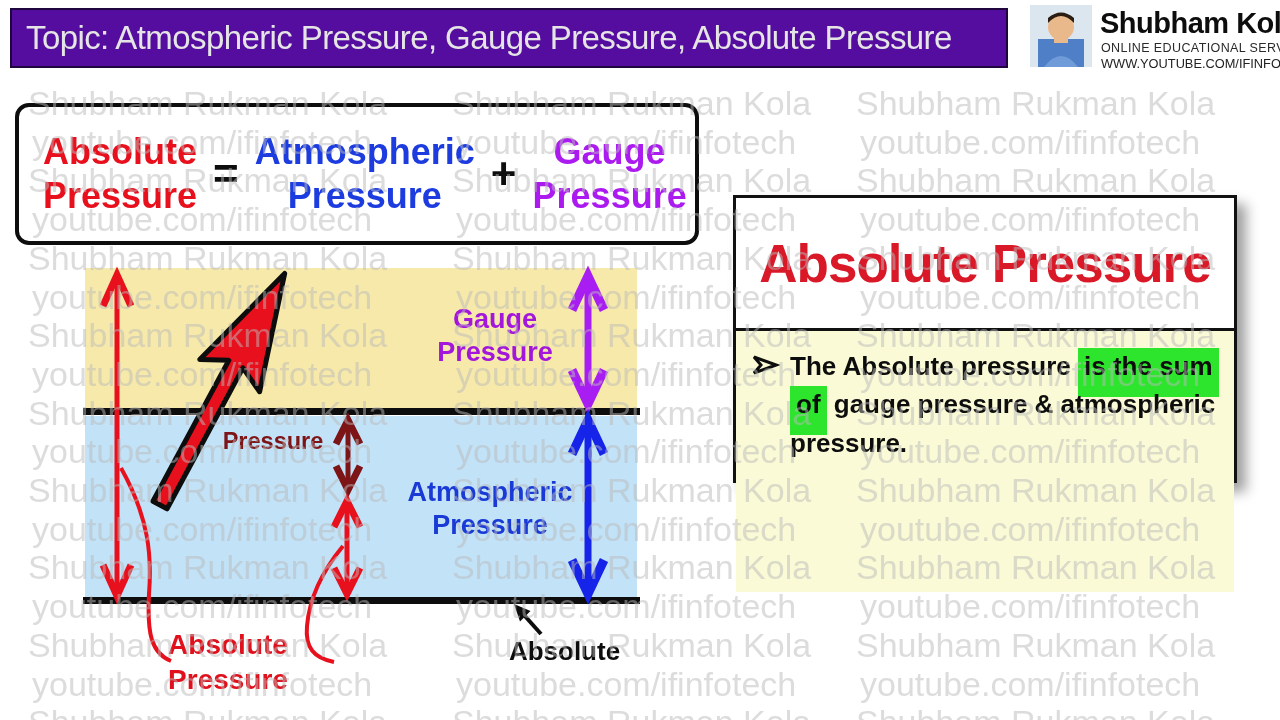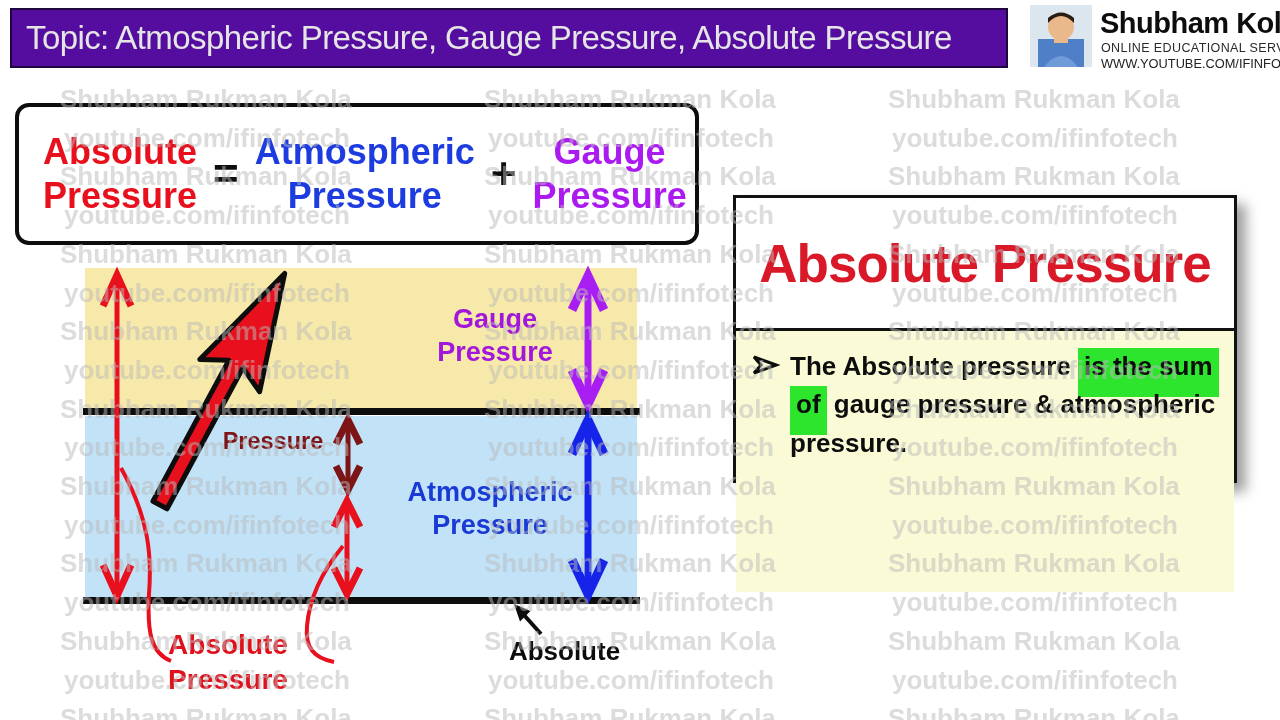--- a/index.html
+++ b/index.html
@@ -50,22 +50,22 @@
                  letter-spacing:-1px; white-space:nowrap; }
   .panel-body { height:261px; background:var(--panel-body-bg,#fafad6);
                 padding:16px 10px 0 14px; }
   .panel-text { position:relative; padding-left:40px; font-size:26px; font-weight:bold;
                 color:#0d0d0d; line-height:1.48; white-space:nowrap; }
   .panel-text .bullet { position:absolute; left:2px; top:7px; }
   .panel-text .hl { background:var(--highlight,#2ee52e); padding:3px 6px 16px; }
 
   
   .wm-layer { position:absolute; inset:0; z-index:6; pointer-events:none; overflow:hidden; }
-  .wm { position:absolute; font-size:26px; font-weight:bold; color:rgba(185,185,185,0.5);
-        white-space:nowrap; line-height:1;margin-left:32px; }
+  .wm { position:absolute; font-size:34px; font-weight:normal; color:rgba(185,185,185,0.5);
+        white-space:nowrap; line-height:1; }
 </style>
 </head>
 <body>
 
 <div class="header-bar">
   <span class="title">Topic: Atmospheric Pressure, Gauge Pressure, Absolute Pressure</span>
 </div>
 
 <div class="brand">
   <svg class="photo" viewBox="0 0 62 62">

